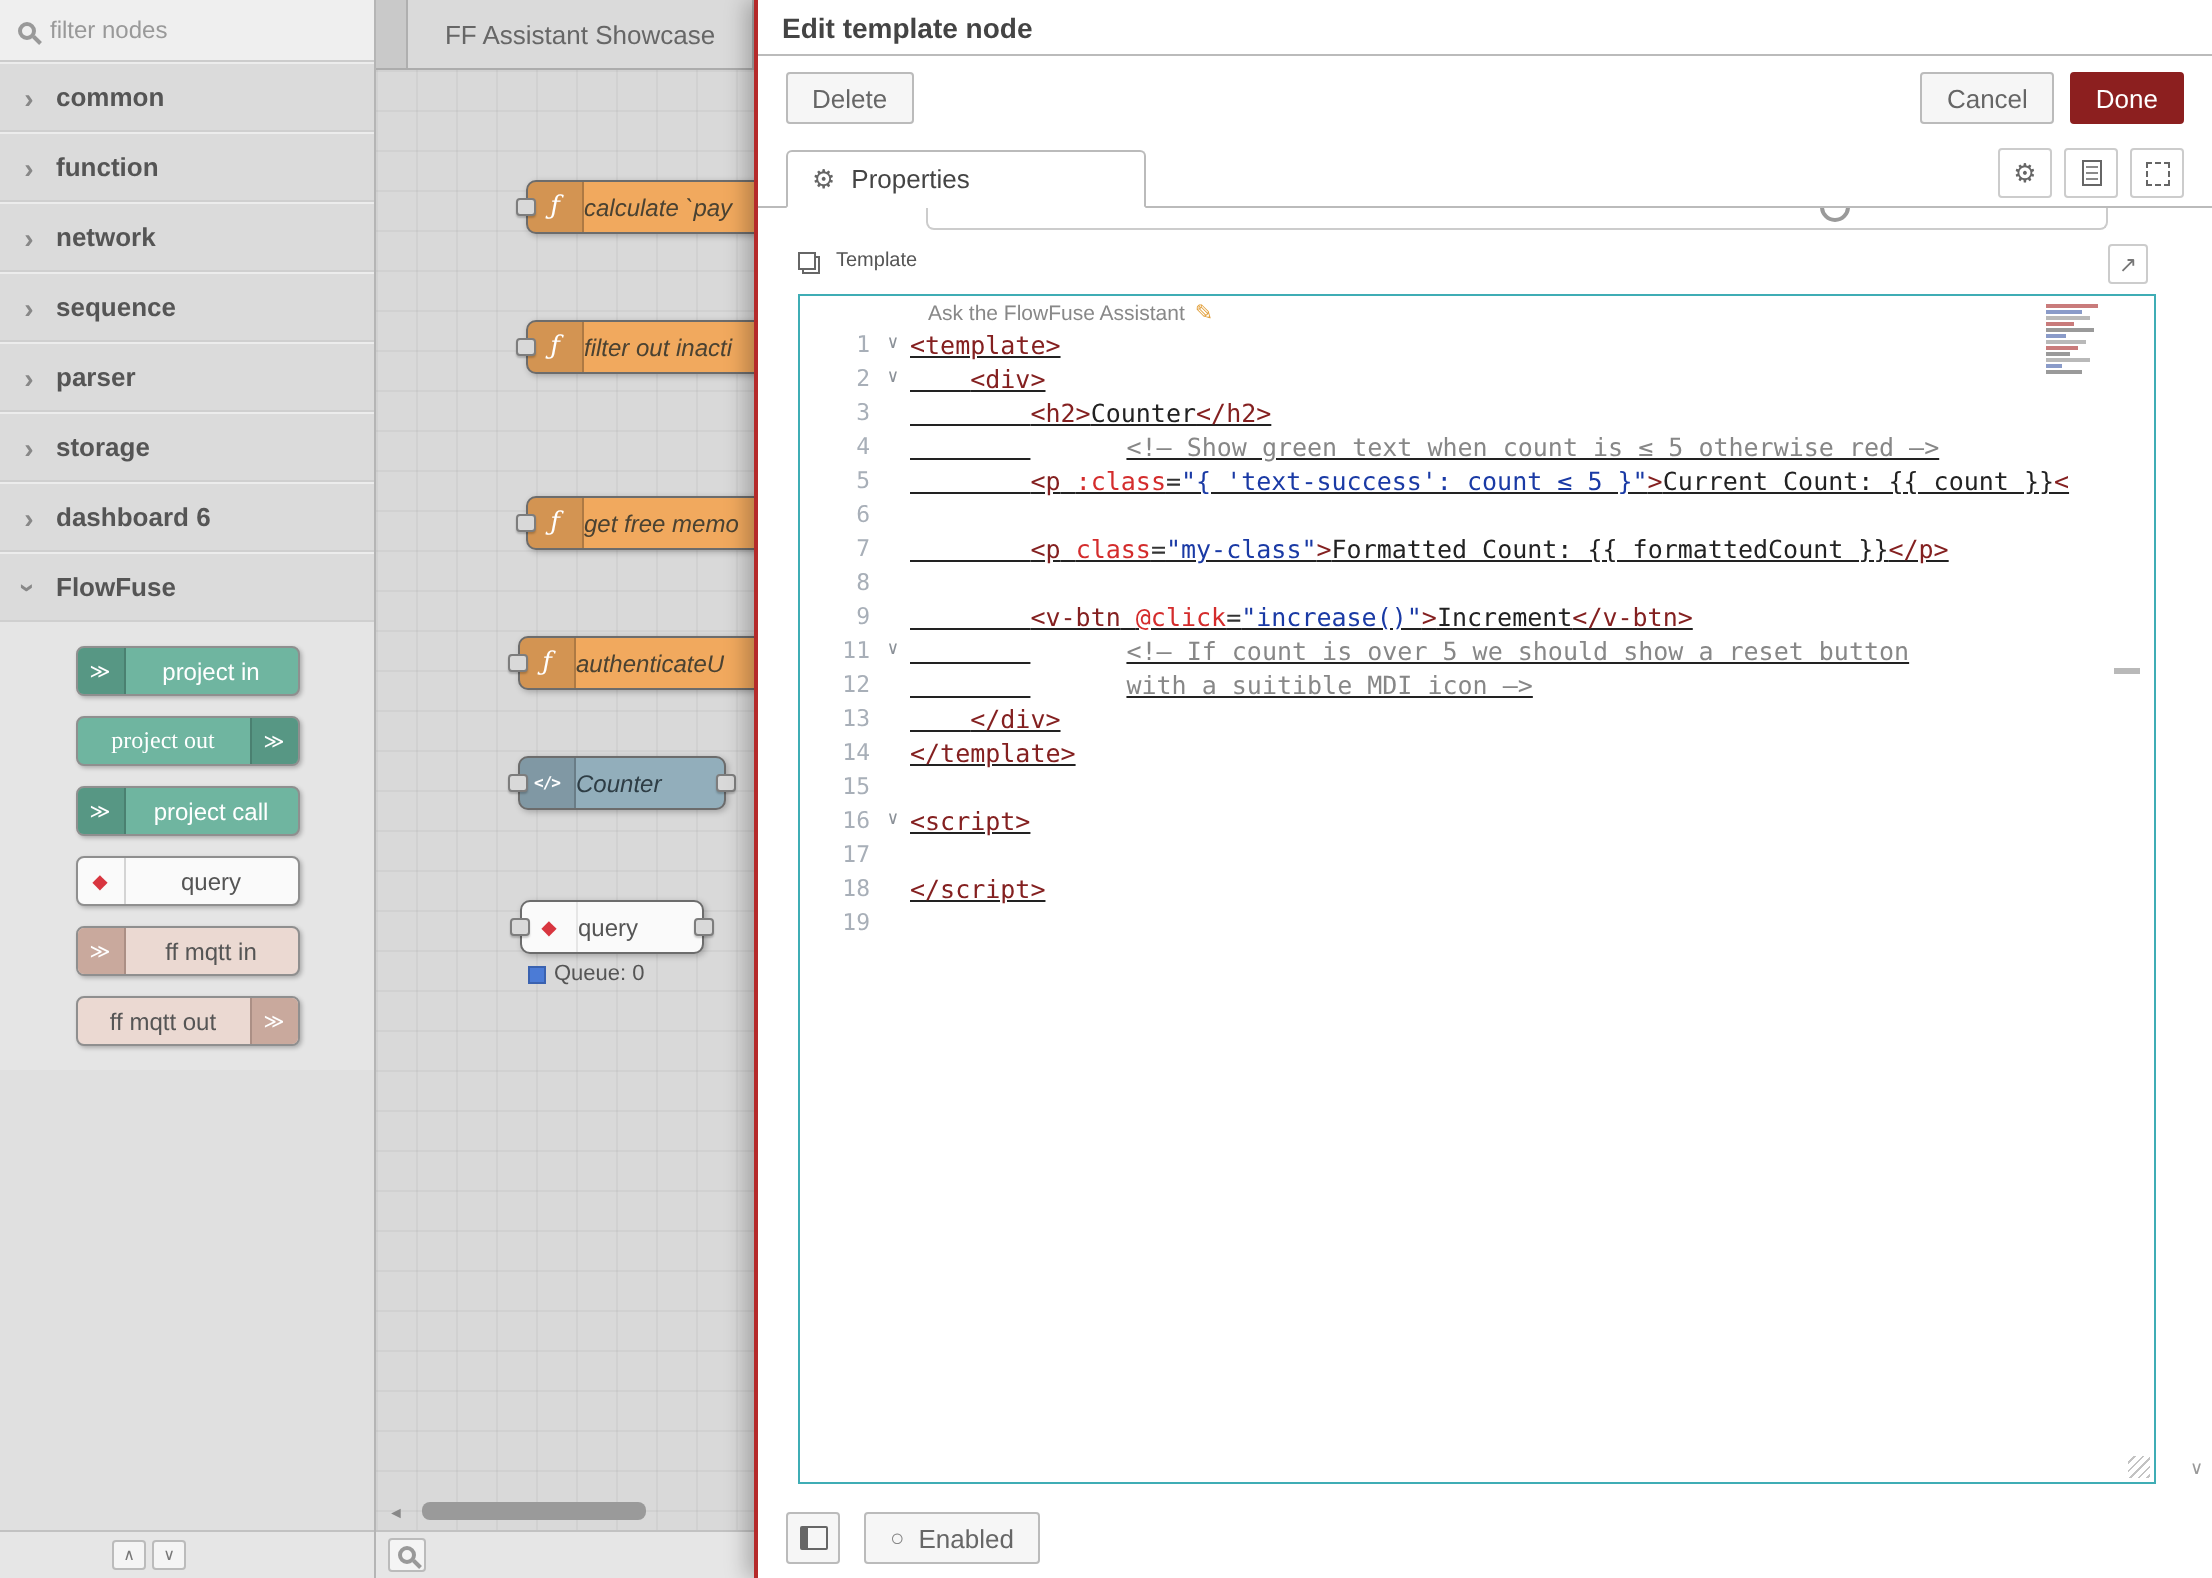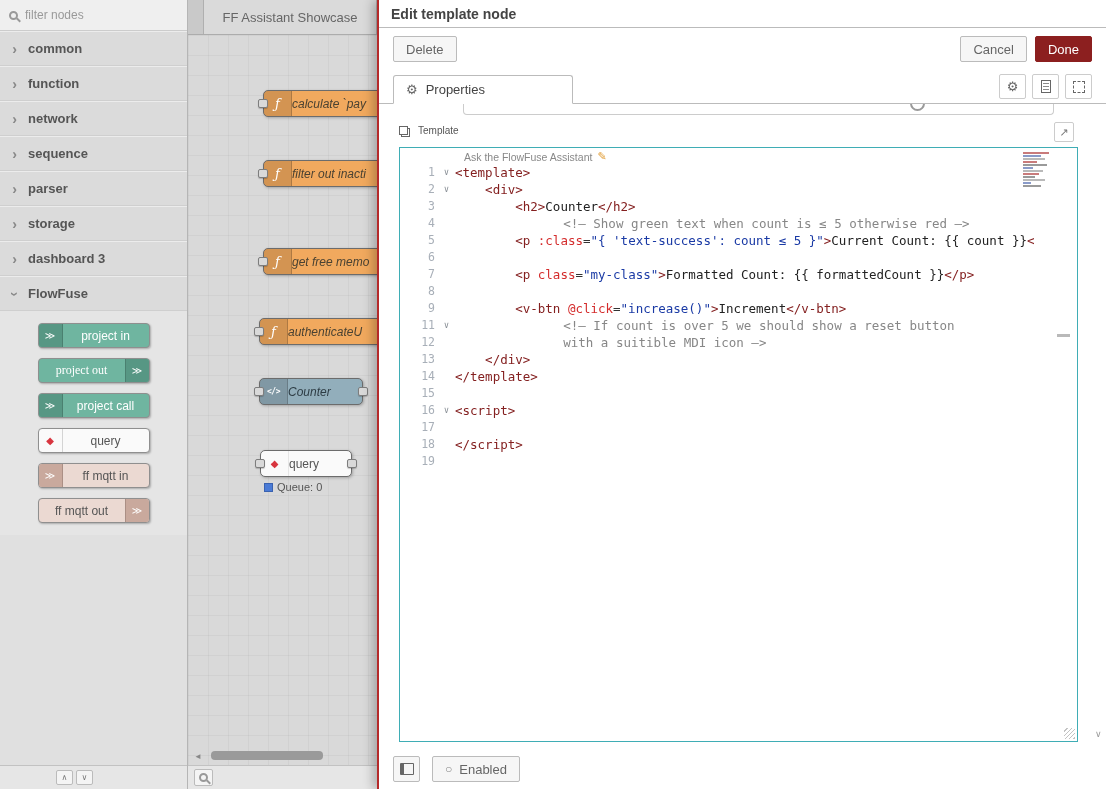--- a/index.html
+++ b/index.html
@@ -68,21 +68,21 @@
   .expand-btn { position:absolute; right:32px; top:18px; width:20px; height:20px; border:1px solid #ccc; border-radius:2px; background:#fff; color:#777; font-size:11px; display:flex; align-items:center; justify-content:center; cursor:pointer; }
   .editor { position:absolute; left:20px; right:28px; top:43px; bottom:7px; border:1px solid var(--editor-border,#3FADB5); background:#fff; overflow:hidden; }
   .ed-head { height:16px; position:relative; }
   .assistant { position:absolute; left:64px; top:2px; font-size:10.5px; color:#888; display:flex; gap:5px; align-items:center; cursor:pointer; }
   .i-pencil { color:#E2A03C; font-size:11px; }
   .minimap { position:absolute; right:20px; top:4px; width:34px; display:flex; flex-direction:column; gap:1px; align-items:flex-start; }
   .mm-bar { height:2px; }
   .ln { display:flex; height:17px; line-height:17px; font-family:"DejaVu Sans Mono", monospace; font-size:12.5px; }
   .num { width:38px; flex:none; text-align:right; color:#A8AFB8; padding-right:3px; font-size:11.5px; }
   .fold { width:17px; flex:none; text-align:center; color:#8b9198; font-size:9px; cursor:pointer; }
-  .codeln { white-space:pre; color:#222; }
+  .codeln { white-space:pre; color:#222;text-decoration:underline; }
   .c-tag { color:var(--syntax-tag,#842020); }
   .c-attr { color:var(--syntax-attr,#D42C2C); }
   .c-str { color:var(--syntax-string,#1A3AA5); }
   .c-com { color:var(--syntax-comment,#878787);margin-left:48px; }
   .c-pun { color:#333; }
   .c-txt { color:#222; }
   .ruler-mark { position:absolute; right:7px; top:186px; width:13px; height:3px; background:#b9b9b9; }
   .grip { position:absolute; right:2px; bottom:2px; width:11px; height:11px; background:repeating-linear-gradient(135deg, transparent 0 2px, #c3c3c3 2px 3px); cursor:nwse-resize; }
   .tray-scroll { position:absolute; right:1px; top:4px; bottom:8px; width:13px; }
   .tray-scroll .arr { position:absolute; bottom:2px; left:3px; font-size:9px; color:#999; }
@@ -131,21 +131,21 @@
         <div class="cat">
           <span class="chev">›</span>
           <span>parser</span>
         </div>
         <div class="cat">
           <span class="chev">›</span>
           <span>storage</span>
         </div>
         <div class="cat">
           <span class="chev">›</span>
-          <span>dashboard 3</span>
+          <span>dashboard 6</span>
         </div>
         <div class="cat">
           <span class="chev open">›</span>
           <span>FlowFuse</span>
         </div>
         <div class="cat-content">
           <div class="pill left" style="background: rgb(111, 181, 160);">
             <span class="pic" style="background: rgb(87, 151, 132); color: rgb(255, 255, 255);">≫</span>
             <span class="plabel" style="color: rgb(255, 255, 255);">project in</span>
           </div>

